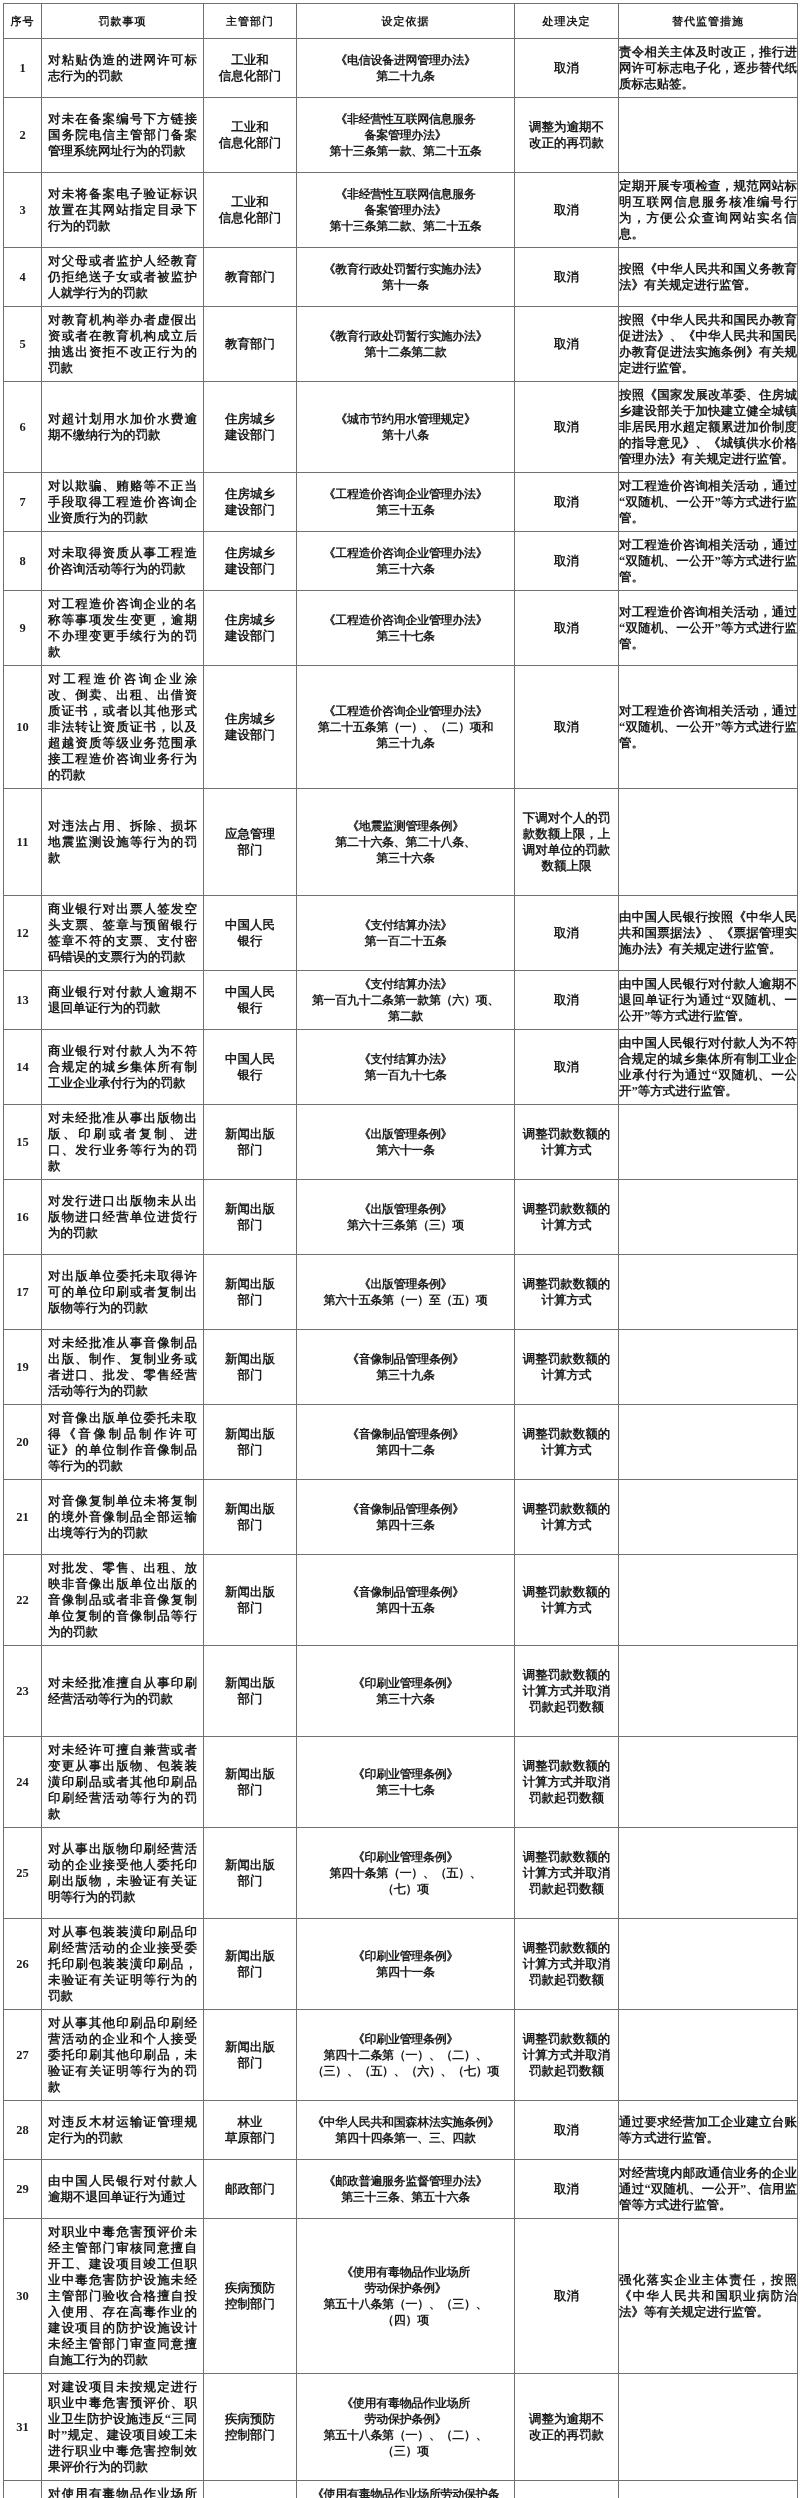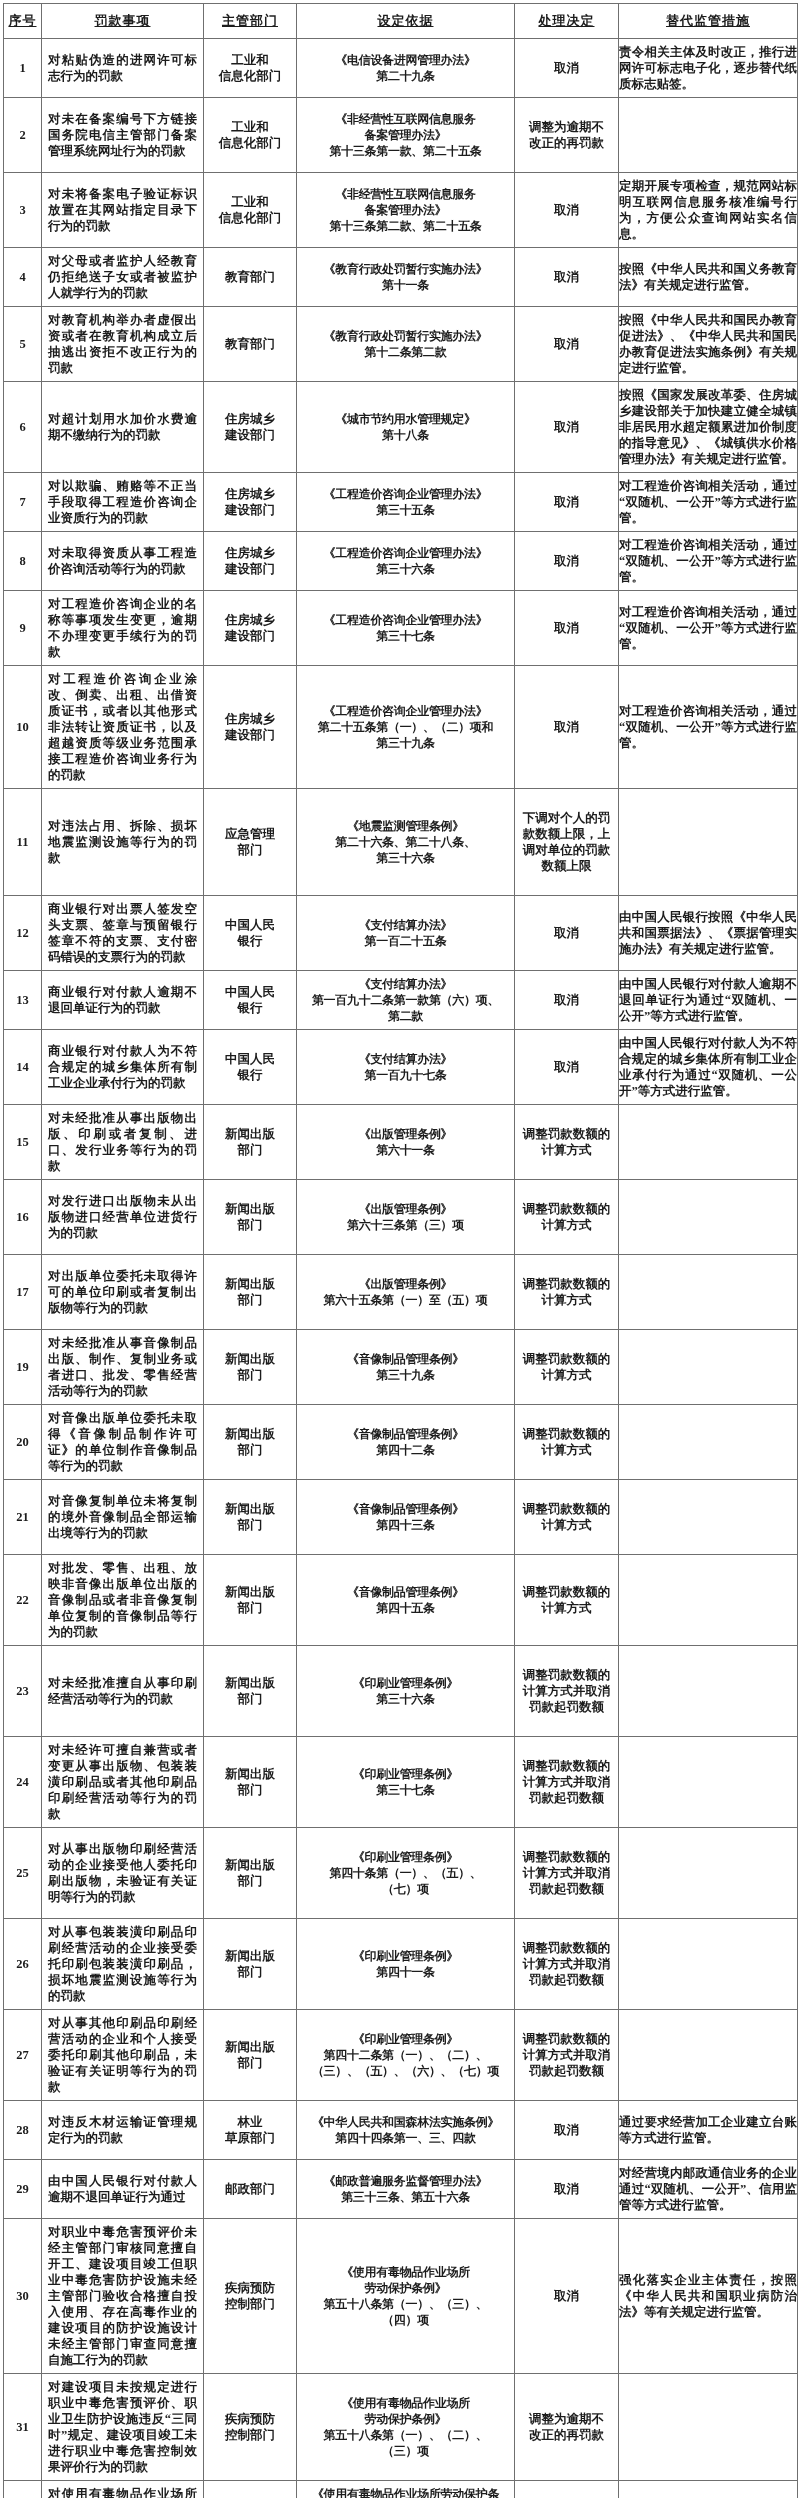--- a/index.html
+++ b/index.html
@@ -31,25 +31,24 @@
   th, td {
     border: 1px solid #6f6f6f;
     vertical-align: middle;
     font-weight: 600;
     font-size: 12.5px;
     line-height: 16px;
     padding: 5px 6px;
     overflow: hidden;
   }
   th {
-    font-size: 13px;
+    font-size: 11px;
     font-weight: 700;
     padding: 9px 2px;
     letter-spacing: 1px;
-    text-decoration: underline;
   }
   td.no {
     text-align: center;
     padding: 5px 2px;
   }
   td.item {
     text-align: justify;
     text-align-last: left;
   }
   td.dept {
@@ -339,21 +338,21 @@
           <td class="dept">新闻出版
 部门</td>
           <td class="basis">《印刷业管理条例》
 第四十条第（一）、（五）、
 （七）项</td>
           <td class="decision">调整罚款数额的计算方式并取消罚款起罚数额</td>
           <td class="measure"></td>
         </tr>
         <tr>
           <td class="no">26</td>
-          <td class="item">对从事包装装潢印刷品印刷经营活动的企业接受委托印刷包装装潢印刷品，损坏地震监测设施等行为的罚款</td>
+          <td class="item">对从事包装装潢印刷品印刷经营活动的企业接受委托印刷包装装潢印刷品，未验证有关证明等行为的罚款</td>
           <td class="dept">新闻出版
 部门</td>
           <td class="basis">《印刷业管理条例》
 第四十一条</td>
           <td class="decision">调整罚款数额的计算方式并取消罚款起罚数额</td>
           <td class="measure"></td>
         </tr>
         <tr>
           <td class="no">27</td>
           <td class="item">对从事其他印刷品印刷经营活动的企业和个人接受委托印刷其他印刷品，未验证有关证明等行为的罚款</td>

